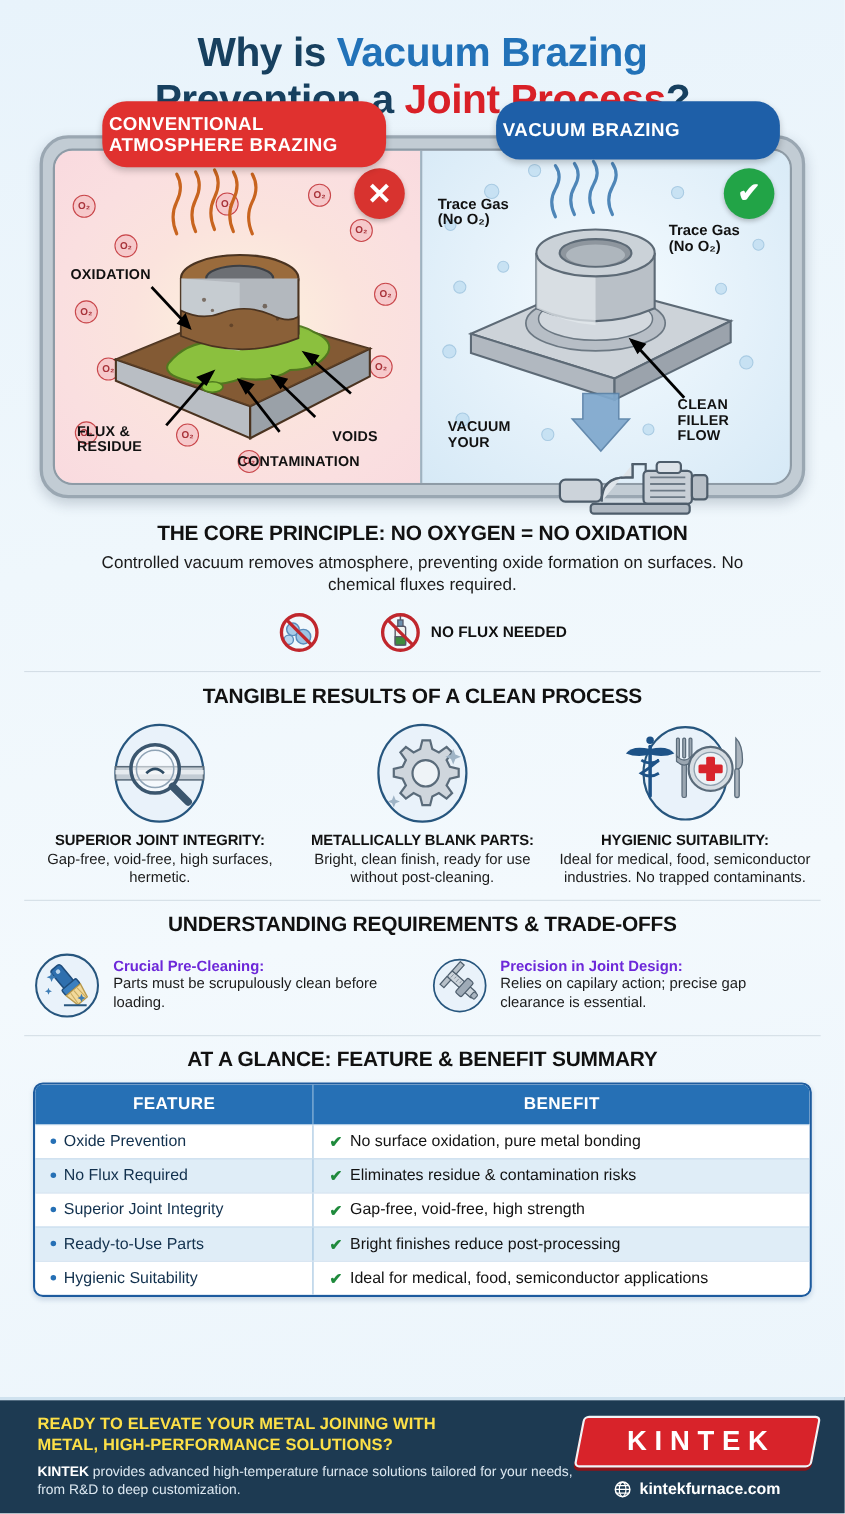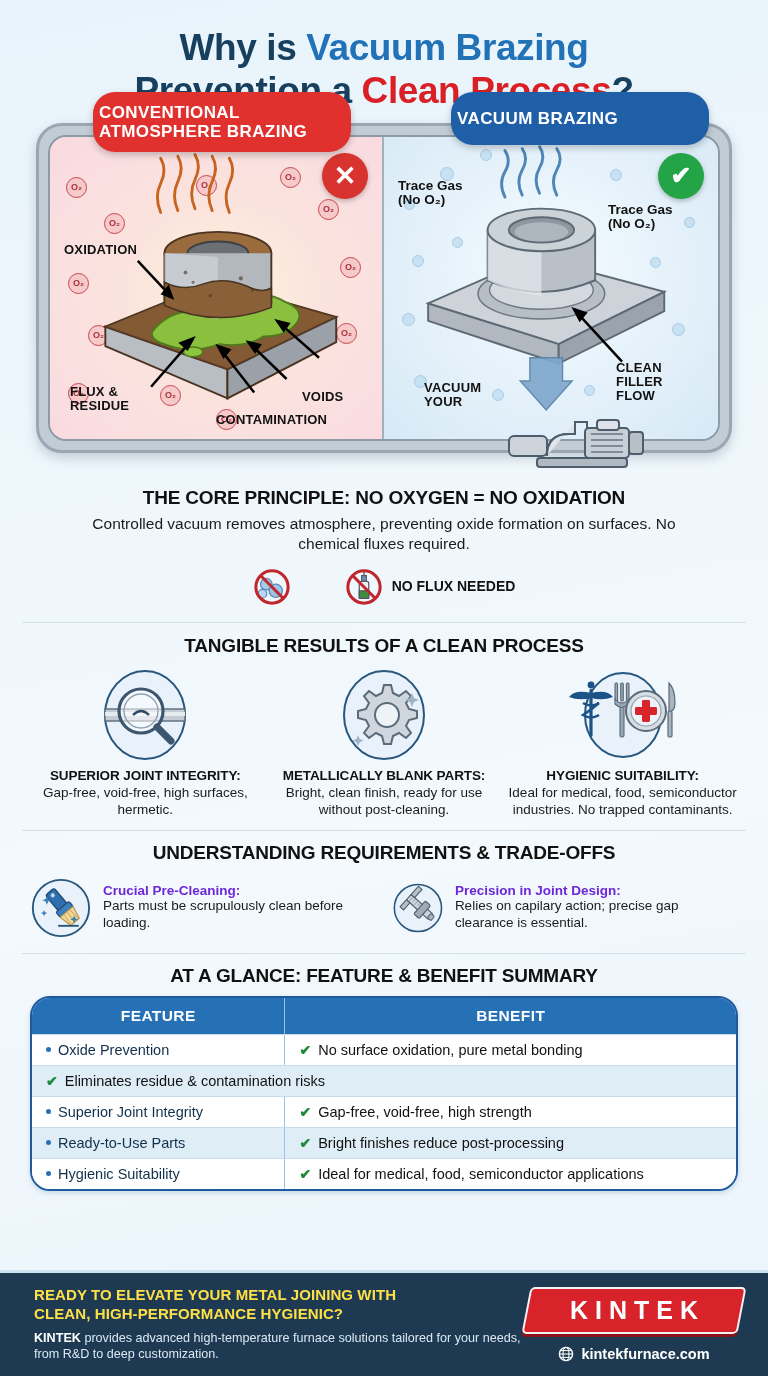--- a/index.html
+++ b/index.html
@@ -118,21 +118,21 @@
   .rcol .bd { font-size:13.5px; color:#1b1b1b; line-height:1.26; margin-top:1px; }
 
   
   .reqs { display:flex; gap:16px; margin-top:11px; }
   .req { flex:1; display:flex; gap:11px; align-items:center; }
   .req .rtx .hd { font-size:13.5px; font-weight:bold; color:#6d28d9; }
   .req .rtx .bd { font-size:13.5px; color:#1b1b1b; line-height:1.25; }
 
   
   .tbl {
-    margin-top:9px; border:2px solid #1d5b9e; border-radius:20px;
+    margin-top:9px; border:2px solid #1d5b9e; border-radius:9px;
     overflow:hidden; box-shadow:0 2px 5px rgba(30,70,120,.18);
   }
   .tr { display:flex; }
   .thead .th {
     background:#2670b5; color:#fff; font-weight:bold; font-size:15.5px;
     padding:9px 0; text-align:center; letter-spacing:.4px;
   }
   .c1 { width:36%; border-right:1.5px solid #9cc0de; }
   .c2 { width:64%; }
   .tb .tr { border-top:1px solid #c9dced; }
@@ -162,21 +162,21 @@
   }
   .logo span { display:inline-block; transform:skewX(11deg); }
   .f-url { color:#fff; font-size:14.5px; font-weight:bold; margin-top:12px; display:flex; align-items:center; justify-content:center; gap:7px; }
 </style>
 </head>
 <body>
 
 <div class="title">
   <h1>
     <span>Why is </span><span class="t-blue">Vacuum Brazing</span><br>
-    <span>Prevention a </span><span class="t-red">Clean Process</span><span>?</span>
+    <span>Prevention a </span><span class="t-red">Joint Process</span><span>?</span>
   </h1>
 </div>
 
 <div class="diagram-wrap">
   <div class="device">
 
     <div class="badge badge-red">CONVENTIONAL ATMOSPHERE BRAZING</div>
     <div class="badge badge-blue">VACUUM BRAZING</div>
 
     <div class="screen">
@@ -304,21 +304,21 @@
         </svg>
 
         <div class="lbl lbl-r" style="left:14px;top:42px">
           <div>Trace Gas</div>
           <div>(No O₂)</div>
         </div>
         <div class="lbl lbl-r" style="left:224px;top:66px">
           <div>Trace Gas</div>
           <div>(No O₂)</div>
         </div>
-        <div class="lbl lbl-cap" style="left:40px;top:244px">
+        <div class="lbl lbl-cap" style="left:23px;top:244px">
           <div>VACUUM</div>
           <div>YOUR</div>
         </div>
         <div class="lbl lbl-cap" style="left:232px;top:224px">
           <div>CLEAN</div>
           <div>FILLER</div>
           <div>FLOW</div>
         </div>
       </div>
     </div>
@@ -334,21 +334,21 @@
         <line x1="84" y1="34" x2="116" y2="34"></line>
           <line x1="84" y1="40" x2="116" y2="40"></line>
       </g>
       <rect x="90" y="8" width="22" height="10" rx="3" fill="#dde3e9" stroke="#4e5d6b" stroke-width="2"></rect>
       <rect x="122" y="20" width="14" height="22" rx="3" fill="#b7bfc7" stroke="#4e5d6b" stroke-width="2"></rect>
       <rect x="30" y="46" width="90" height="9" rx="3" fill="#b0b9c2" stroke="#4e5d6b" stroke-width="2"></rect>
     </svg>
   </div>
 </div>
 
-<div class="sec" style="margin-top:34px">
+<div class="sec" style="margin-top:22px">
   <h2>THE CORE PRINCIPLE: NO OXYGEN = NO OXIDATION</h2>
   <div class="core-sub">Controlled vacuum removes atmosphere, preventing oxide formation on surfaces. No chemical fluxes required.</div>
   <div class="core-icons">
     <div class="core-item">
       <svg class="noicon" viewBox="0 0 40 40">
         <circle cx="14" cy="17" r="6" fill="#a8cbe8" stroke="#5a8cbb" stroke-width="1.4"></circle>
         <circle cx="24" cy="24" r="7" fill="#9cc4e4" stroke="#5a8cbb" stroke-width="1.4"></circle>
         <circle cx="10" cy="27" r="4.5" fill="#b8d6ef" stroke="#5a8cbb" stroke-width="1.3"></circle>
         <circle cx="20" cy="20" r="17" fill="none" stroke="#c0272d" stroke-width="3.2"></circle>
         <line x1="8.2" y1="8.2" x2="31.8" y2="31.8" stroke="#c0272d" stroke-width="3.2"></line>
@@ -525,20 +525,24 @@
           <div class="td c1">
             <span class="dot"></span>
             <span>Oxide Prevention</span>
           </div>
           <div class="td c2">
             <span class="chk">✔</span>
             <span>No surface oxidation, pure metal bonding</span>
           </div>
         </div>
         <div class="tr">
+          <div class="td c1">
+            <span class="dot"></span>
+            <span>No Flux Required</span>
+          </div>
           <div class="td c2">
             <span class="chk">✔</span>
             <span>Eliminates residue &amp; contamination risks</span>
           </div>
         </div>
         <div class="tr">
           <div class="td c1">
             <span class="dot"></span>
             <span>Superior Joint Integrity</span>
           </div>
@@ -568,21 +572,21 @@
           </div>
         </div>
       </div>
   </div>
 </div>
 
 <div class="footer">
   <div class="f-left">
     <div class="f-head">
       <div>READY TO ELEVATE YOUR METAL JOINING WITH</div>
-      <div>CLEAN, HIGH-PERFORMANCE HYGIENIC?</div>
+      <div>METAL, HIGH-PERFORMANCE SOLUTIONS?</div>
     </div>
     <div class="f-body">
       <b>KINTEK</b><span> provides advanced high-temperature furnace solutions tailored for your needs, from R&amp;D to deep customization.</span>
     </div>
   </div>
   <div class="f-right">
     <div class="logo">
       <span>KINTEK</span>
     </div>
     <div class="f-url">

